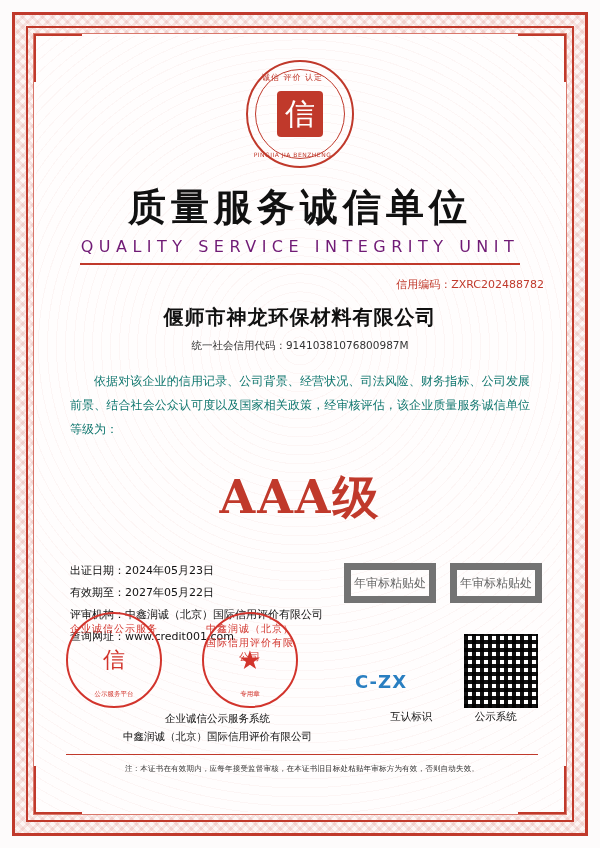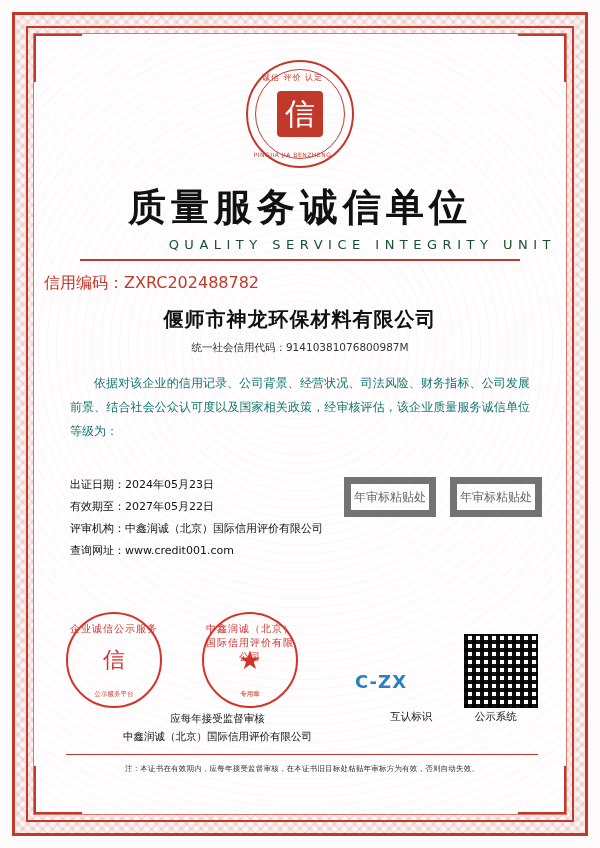--- a/index.html
+++ b/index.html
@@ -122,36 +122,36 @@
   .title-cn {
     text-align: center;
     color: #111;
     font-size: 38px;
     font-weight: bold;
     letter-spacing: 5px;
     margin-top: 14px;
     font-family: "DejaVu Sans", "Liberation Sans", sans-serif;
   }
   .title-en {
-    text-align: right;
-    color: #14532d;
-    font-size: 13px;
+    text-align: center;
+    color: #701a75;
+    font-size: 16px;
     letter-spacing: 5.5px;
     margin-top: 4px;
   }
   .title-rule {
     width: 86%;
     margin: 7px auto 0;
     border-top: 2px solid #c0392b;
   }
 
   .credit-no {
-    text-align: left;
+    text-align: right;
     color: #c0392b;
-    font-size: 16px;
+    font-size: 11px;
     margin-top: 12px;
     padding-right: 12px;
   }
 
   .company {
     text-align: center;
     font-size: 20px;
     font-weight: bold;
     color: #111;
     margin-top: 12px;
@@ -350,20 +350,21 @@
       <span>信用编码：</span><span>ZXRC202488782</span>
     </div>
 
     <div class="company">偃师市神龙环保材料有限公司</div>
     <div class="uscc">
       <span>统一社会信用代码：</span><span>91410381076800987M</span>
     </div>
 
     <div class="body-text">依据对该企业的信用记录、公司背景、经营状况、司法风险、财务指标、公司发展前景、结合社会公众认可度以及国家相关政策，经审核评估，该企业质量服务诚信单位等级为：</div>
 
+    <div class="grade">AAA级</div>
 
     <div class="info-area">
       <div class="info-left">
         <div class="info-row">
           <span class="lbl">出证日期：</span><span>2024年05月23日</span>
         </div>
         <div class="info-row">
           <span class="lbl">有效期至：</span><span>2027年05月22日</span>
         </div>
         <div class="info-row">
@@ -395,21 +396,21 @@
           <div class="seal-bottom">专用章</div>
         </div>
 
         <div class="logo-ezx">C-ZX</div>
 
         <div class="qr"></div>
       </div>
 
       <div class="caption-row">
         <div class="cap-left">
-          <div>应每年接受监督审核</div>
+          <div>企业诚信公示服务系统</div>
           <div>中鑫润诚（北京）国际信用评价有限公司</div>
         </div>
         <div class="cap-mid">互认标识</div>
         <div class="cap-right">公示系统</div>
       </div>
 
       <div class="note-rule"></div>
       <div class="note">注：本证书在有效期内，应每年接受监督审核，在本证书旧目标处粘贴年审标方为有效，否则自动失效。</div>
     </div>
 

